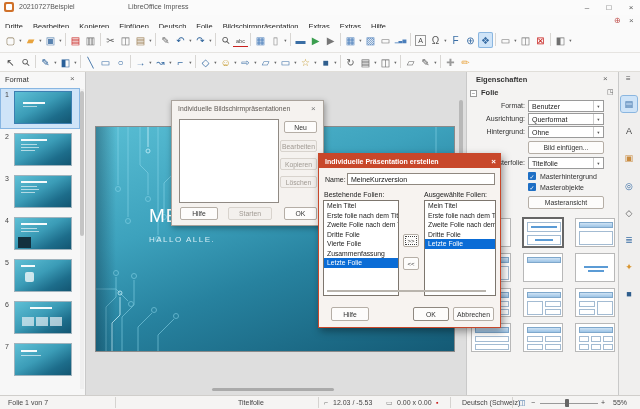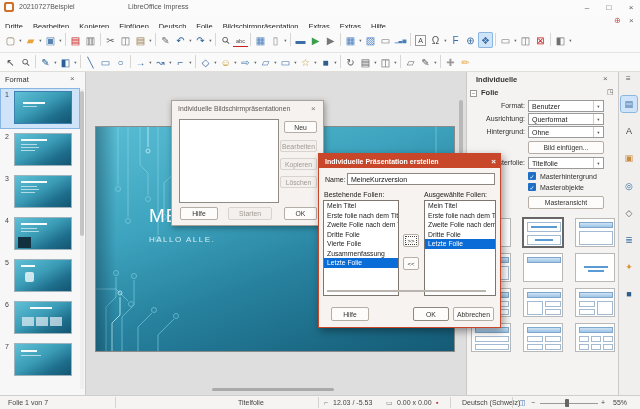--- a/index.html
+++ b/index.html
@@ -430,21 +430,21 @@
   <div class="abs lhscroll" style="left:8px;top:136px"></div>
   <div class="abs lhscroll" style="left:109px;top:136px;width:58px"></div>
   <div class="btn mv focus" style="top:80px">&gt;&gt;</div>
   <div class="btn mv" style="top:103px">&lt;&lt;</div>
   <div class="btn" style="left:12px;top:153px;width:38px;height:14px">Hilfe</div>
   <div class="btn" style="left:94px;top:153px;width:36px;height:14px;border-color:#8f8880">OK</div>
   <div class="btn" style="left:134px;top:153px;width:41px;height:14px">Abbrechen</div>
 </div>
 
 <div class="abs props">
-  <span class="abs phead">Individuelle</span>
+  <span class="abs phead">Eigenschaften</span>
   <span class="abs pclose">×</span>
   <span class="abs pexp">−</span>
   <span class="abs psect">Folie</span>
   <span class="abs plaunch">◳</span>
 
   <span class="plab" style="top:30px">Format:</span>
   <div class="ddf" style="top:28px">
     <span>Benutzer</span>
     <span class="chev">▾</span>
   </div>

